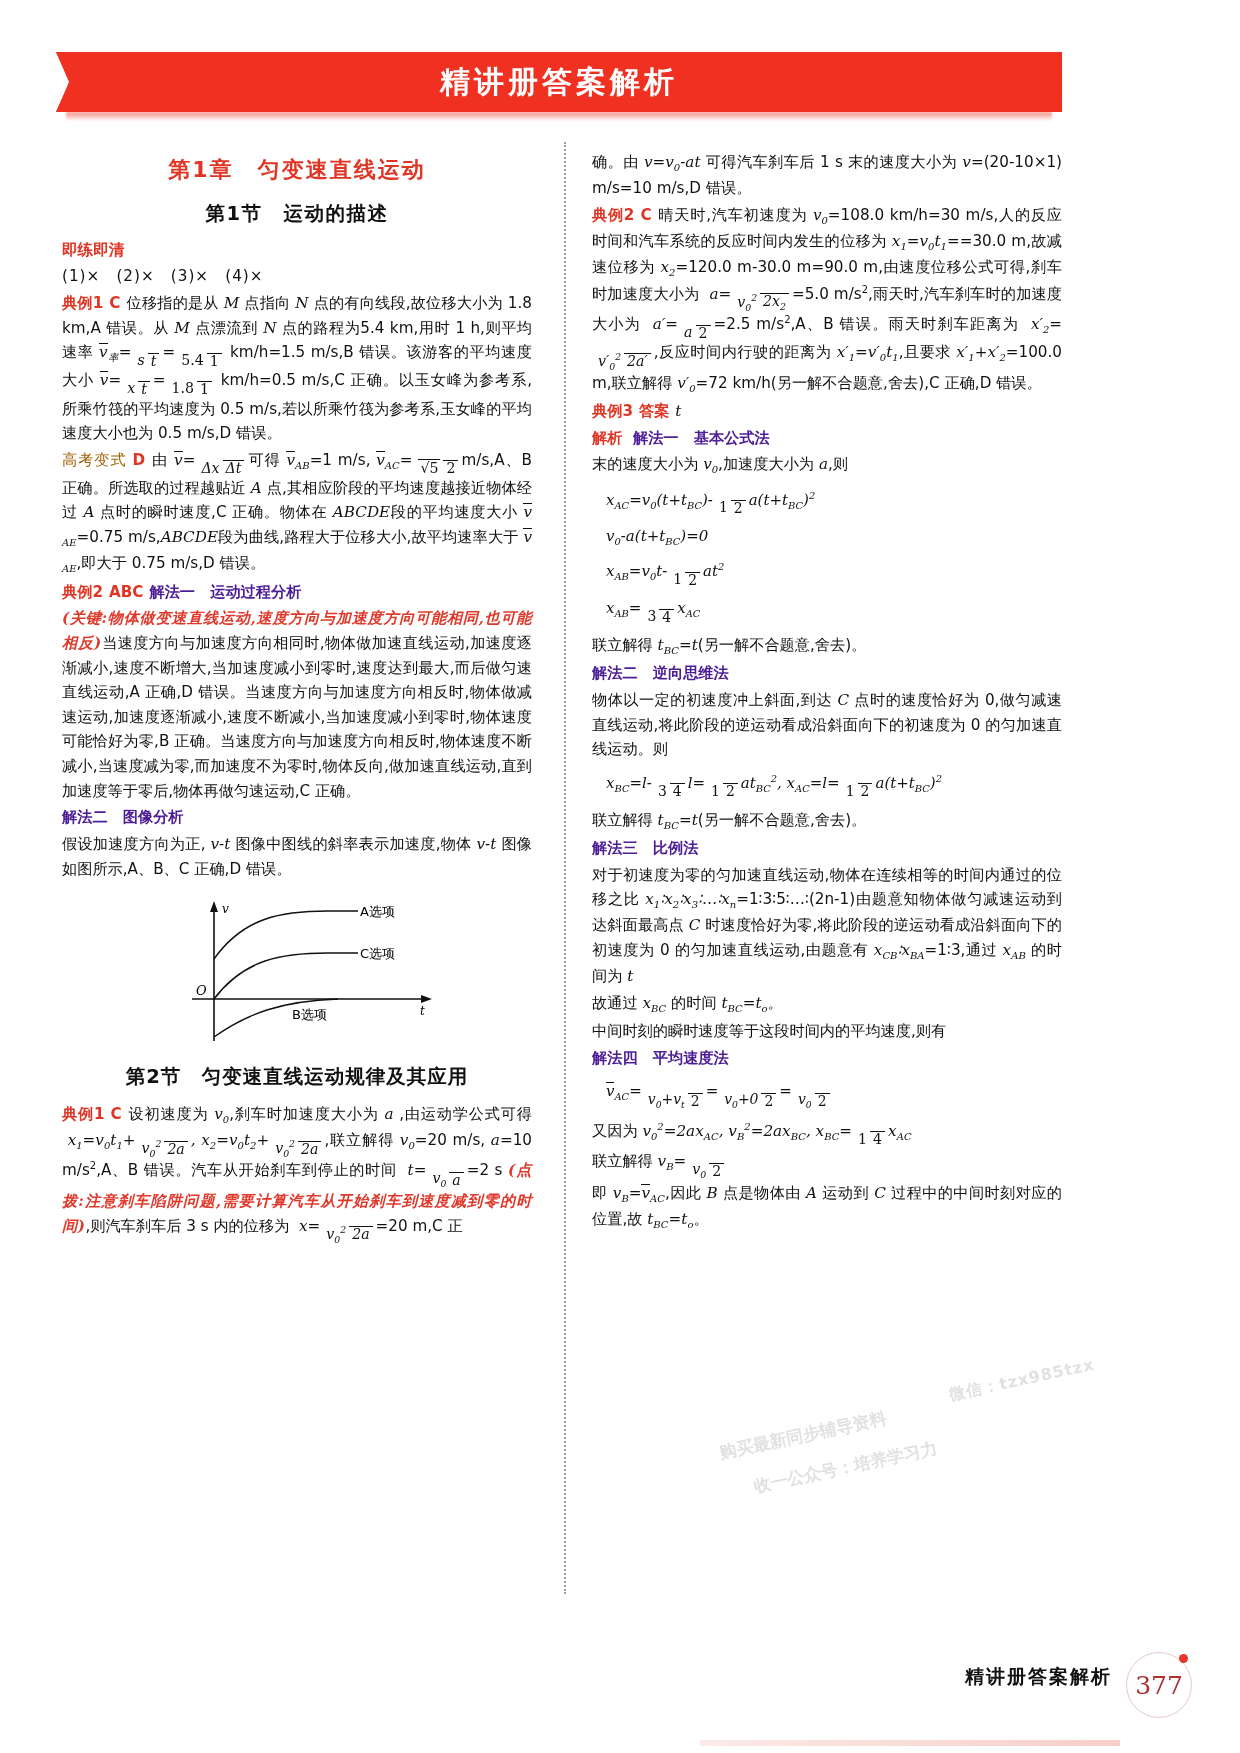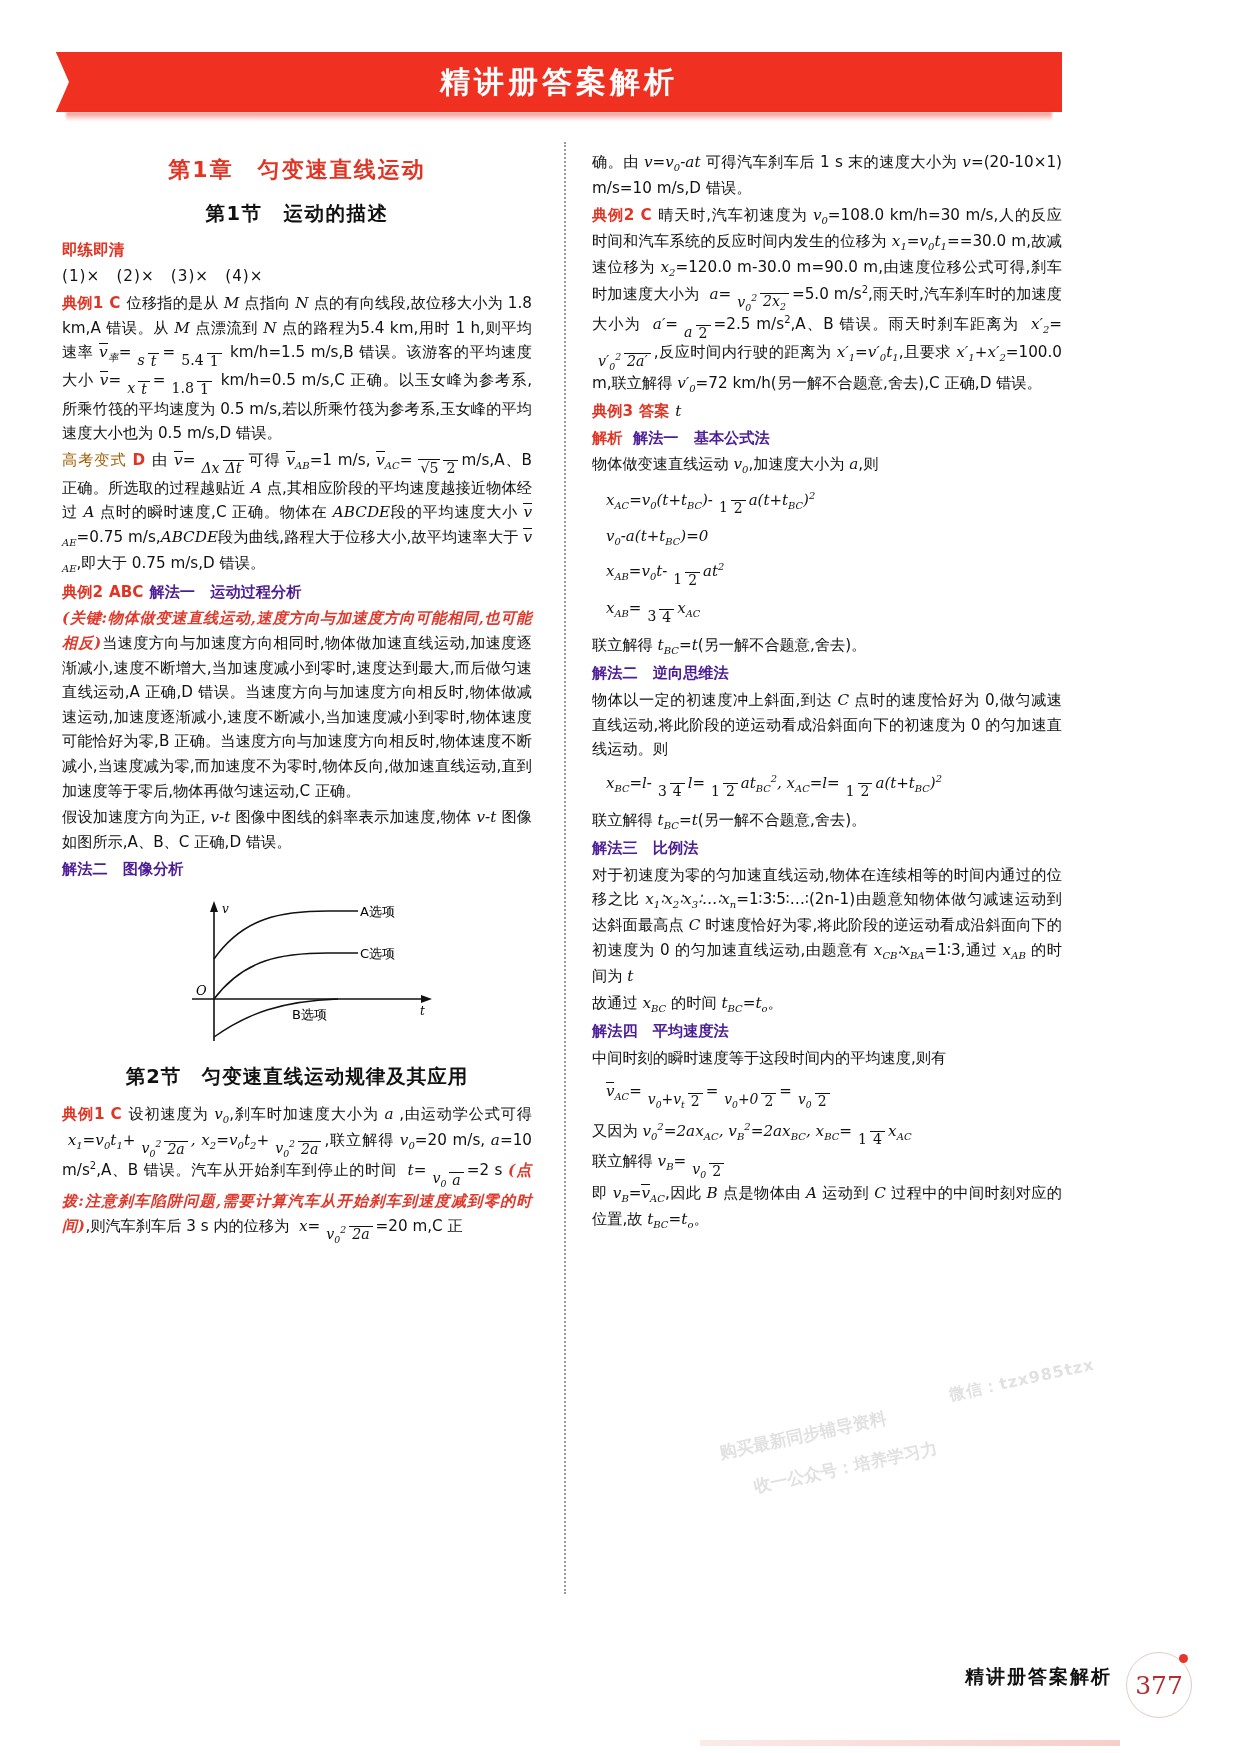--- a/index.html
+++ b/index.html
@@ -194,24 +194,24 @@
         <span class="m"><span class="ovb">v</span><sub>AE</sub></span><span>,即大于 0.75 m/s,</span><b>D 错误。</b>
       </p>
 
       <p>
         <span class="lbl">典例2</span><span class="ans">ABC</span><span class="method">解法一　运动过程分析</span>
       </p>
       <p>
         <span class="note-red">(关键:物体做变速直线运动,速度方向与加速度方向可能相同,也可能相反)</span><span>当速度方向与加速度方向相同时,物体做加速直线运动,加速度逐渐减小,速度不断增大,当加速度减小到零时,速度达到最大,而后做匀速直线运动,A 正确,D 错误。当速度方向与加速度方向相反时,物体做减速运动,加速度逐渐减小,速度不断减小,当加速度减小到零时,物体速度可能恰好为零,B 正确。当速度方向与加速度方向相反时,物体速度不断减小,当速度减为零,而加速度不为零时,物体反向,做加速直线运动,直到加速度等于零后,物体再做匀速运动,C 正确。</span>
       </p>
       <p>
+        <span class="method">解法二　图像分析</span>
+      </p>
+      <p>
         <span>假设加速度方向为正,</span><span class="m">&nbsp;v-t&nbsp;</span><span>图像中图线的斜率表示加速度,物体</span><span class="m">&nbsp;v-t&nbsp;</span><span>图像如图所示,</span><b>A、B、C 正确,D 错误。</b>
-      </p>
-      <p>
-        <span class="method">解法二　图像分析</span>
       </p>
 
       <div class="figwrap">
         <svg width="290" height="150" viewBox="0 0 290 150">
 
           <line x1="62" y1="148" x2="62" y2="16" stroke="#111" stroke-width="1.6"></line>
           <polygon points="62,8 58,19 66,19" fill="#111"></polygon>
 
           <line x1="40" y1="106" x2="272" y2="106" stroke="#111" stroke-width="1.6"></line>
           <polygon points="280,106 269,102 269,110" fill="#111"></polygon>
@@ -278,21 +278,21 @@
           </span><span>,反应时间内行驶的距离为</span><span class="m">&nbsp;x′<sub>1</sub>=v′<sub>0</sub>t<sub>1</sub></span><span>,且要求</span><span class="m">&nbsp;x′<sub>1</sub>+x′<sub>2</sub></span><span>=100.0 m,联立解得</span><span class="m">&nbsp;v′<sub>0</sub></span><span>=72 km/h(另一解不合题意,舍去),</span><b>C 正确,D 错误。</b>
       </p>
 
       <p>
         <span class="lbl">典例3</span><span class="ans">答案</span><span class="m">t</span>
       </p>
       <p>
         <span class="lbl">解析</span><span class="method">&nbsp;&nbsp;</span><span class="method">解法一　基本公式法</span>
       </p>
       <p>
-        <span>物体做变速直线运动</span><span class="m">&nbsp;v<sub>0</sub></span><span>,加速度大小为</span><span class="m">&nbsp;a</span><span>,则</span>
+        <span>末的速度大小为</span><span class="m">&nbsp;v<sub>0</sub></span><span>,加速度大小为</span><span class="m">&nbsp;a</span><span>,则</span>
       </p>
 
       <div class="eqblock">
         <div class="eqrow m"><span>x<sub>AC</sub>=v<sub>0</sub>(t+t<sub>BC</sub>)-</span><span class="frac">
               <span class="nu mr">1</span>
               <span class="de mr">2</span>
             </span><span>a(t+t<sub>BC</sub>)<sup>2</sup></span></div>
         <div class="eqrow m">v<sub>0</sub>-a(t+t<sub>BC</sub>)=0</div>
         <div class="eqrow m"><span>x<sub>AB</sub>=v<sub>0</sub>t-</span><span class="frac">
               <span class="nu mr">1</span>
@@ -334,24 +334,24 @@
         <span class="method">解法三　比例法</span>
       </p>
       <p>
         <span>对于初速度为零的匀加速直线运动,物体在连续相等的时间内通过的位移之比</span><span class="m">&nbsp;x<sub>1</sub>∶x<sub>2</sub>∶x<sub>3</sub>∶…∶x<sub>n</sub></span><span>=1∶3∶5∶…∶(2n-1)</span><span>由题意知物体做匀减速运动到达斜面最高点</span><span class="m">&nbsp;C&nbsp;</span><span>时速度恰好为零,将此阶段的逆运动看成沿斜面向下的初速度为 0 的匀加速直线运动,由题意有</span><span class="m">&nbsp;x<sub>CB</sub>∶x<sub>BA</sub></span><span>=1∶3,</span><span>通过</span><span class="m">&nbsp;x<sub>AB</sub>&nbsp;</span><span>的时间为</span><span class="m">&nbsp;t</span>
       </p>
       <p>
         <span>故通过</span><span class="m">&nbsp;x<sub>BC</sub>&nbsp;</span><span>的时间</span><span class="m">&nbsp;t<sub>BC</sub>=t<sub>o</sub></span><span>。</span>
       </p>
 
       <p>
+        <span>中间时刻的瞬时速度等于这段时间内的平均速度,则有</span>
+      </p>
+      <p>
         <span class="method">解法四　平均速度法</span>
-      </p>
-      <p>
-        <span>中间时刻的瞬时速度等于这段时间内的平均速度,则有</span>
       </p>
       <div class="eqblock">
         <div class="eqrow m"><span class="ovb">v</span><sub>AC</sub><span>=</span><span class="frac">
               <span class="nu m">v<sub>0</sub>+v<sub>t</sub></span>
               <span class="de mr">2</span>
             </span><span>=</span><span class="frac">
               <span class="nu m">v<sub>0</sub>+0</span>
               <span class="de mr">2</span>
             </span><span>=</span><span class="frac">
               <span class="nu m">v<sub>0</sub></span>

